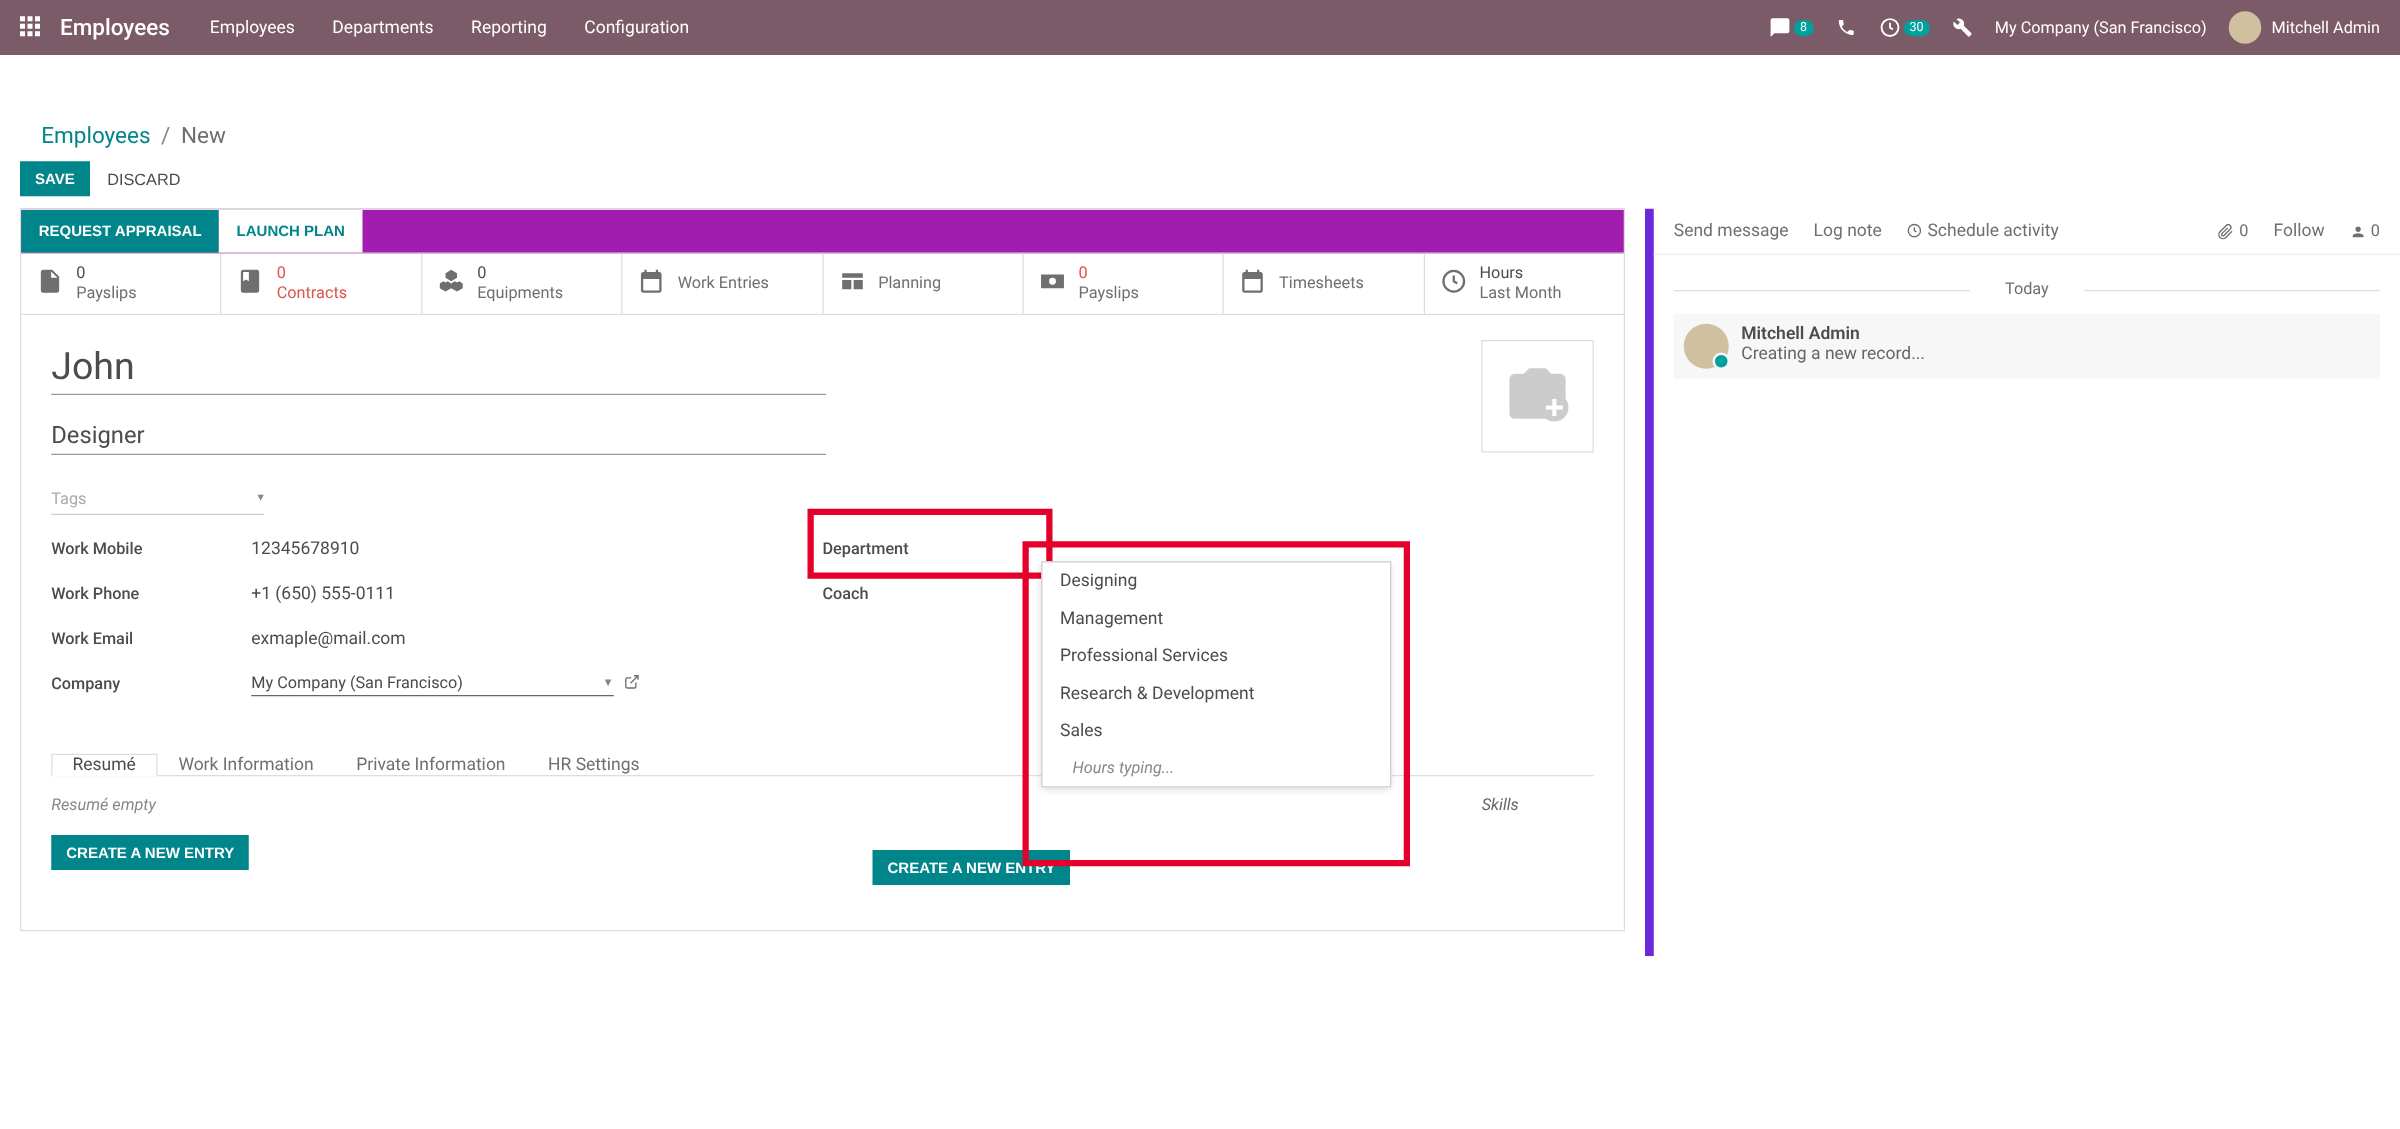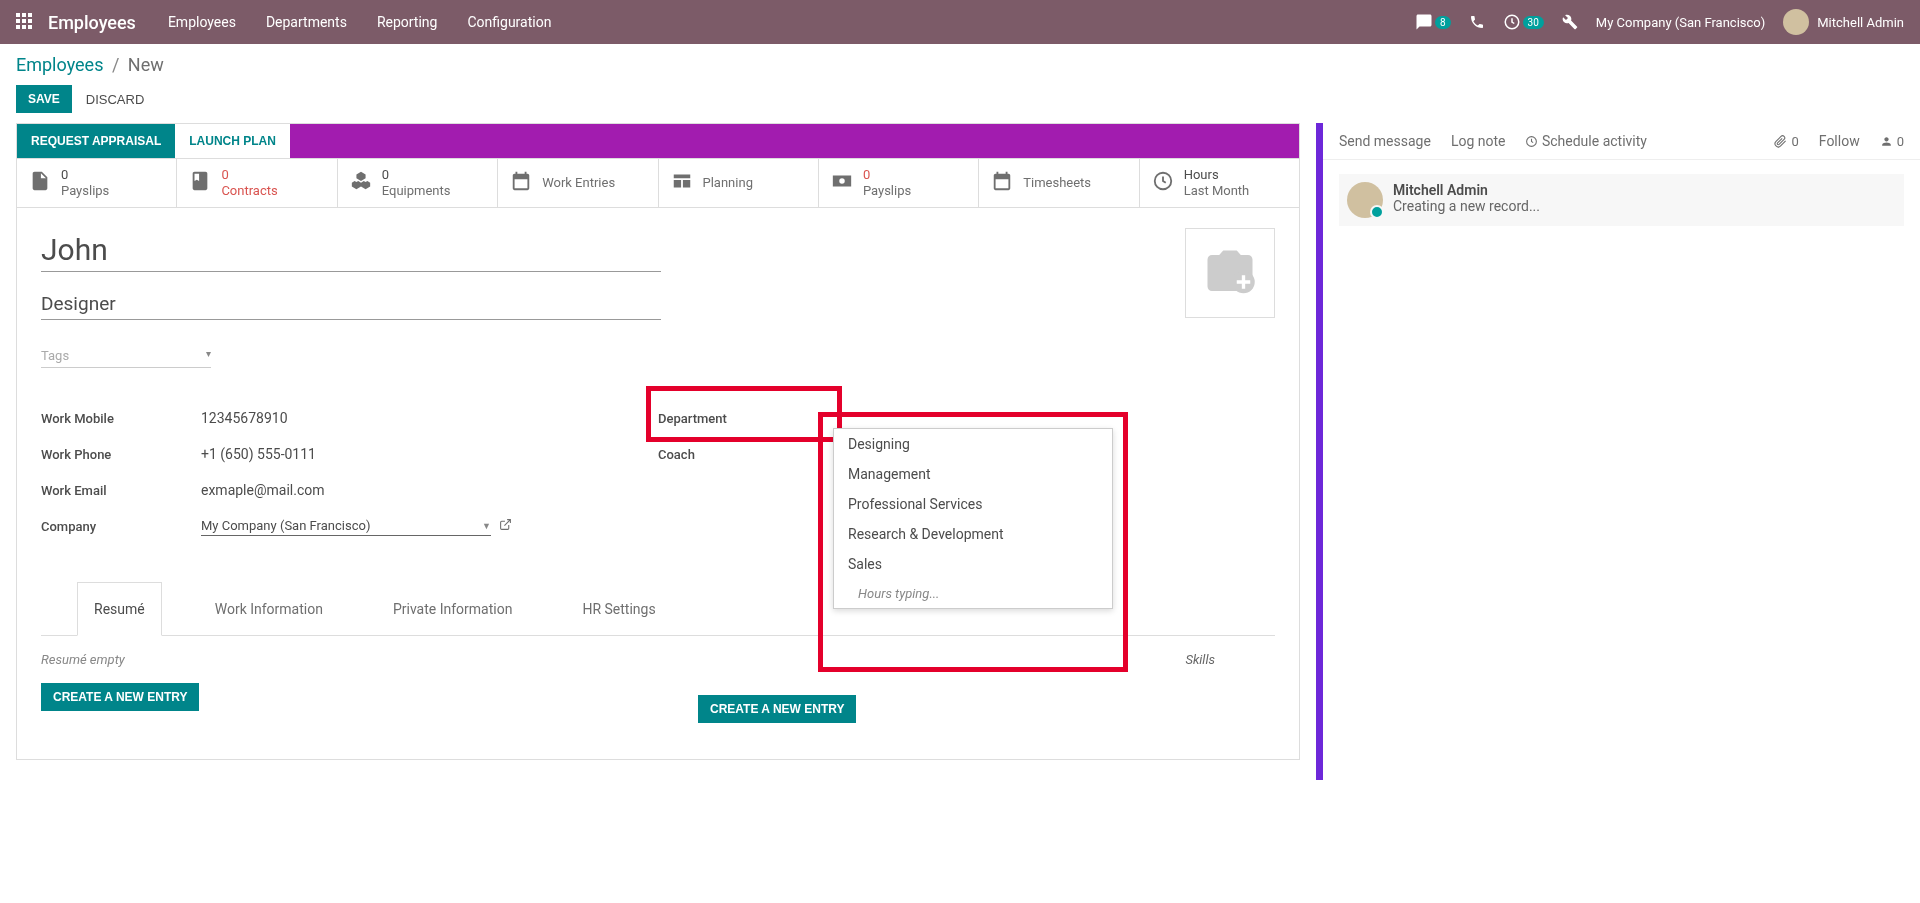--- a/index.html
+++ b/index.html
@@ -13,21 +13,21 @@
 .topnav .menu { display: flex; gap: 30px; }
 .topnav .menu a { color: #fff; text-decoration: none; font-size: 14px; cursor:pointer; }
 .topnav .spacer { flex: 1; }
 .topnav .right { display: flex; align-items: center; gap: 18px; }
 .topnav .icon-btn { color:#fff; cursor:pointer; position:relative; display:flex; align-items:center; }
 .badge { background:#00A09D; color:#fff; font-size:10px; border-radius:8px; padding:1px 5px; margin-left:2px; }
 .avatar { width:26px; height:26px; border-radius:50%; background:#d0c0a0; margin-right:8px; display:inline-block; }
 .user { display:flex; align-items:center; cursor:pointer; }
 
 
-.crumb-row { padding: 10px 16px 6px; }
+.crumb-row { padding: 10px 33px 6px; margin-top: 44px; }
 .crumb-row .crumb { font-size: 18px; }
 .crumb-row .crumb a { color:#00858A; text-decoration:none; }
 .crumb-row .crumb .sep { color:#888; margin:0 4px; }
 .crumb-row .crumb .current { color:#6f6f6f; }
 .crumb-actions { padding: 4px 16px 10px; display:flex; align-items:center; gap:14px;}
 .btn-primary { background:#00858A; color:#fff; border:none; padding:7px 12px; font-size:12px; font-weight:600; cursor:pointer; }
 .btn-link { background:none; border:none; color:#4c4c4c; font-size:13px; cursor:pointer; }
 
 
 .main { display:flex; }
@@ -54,42 +54,42 @@
 
 .sheet { border:1px solid #ddd; border-top:none; padding:20px 24px; position:relative; }
 .name-input { font-size:30px; border:none; border-bottom:1px solid #999; width:620px; padding:4px 0; outline:none; color:#4c4c4c; }
 .job-input { font-size:19px; border:none; border-bottom:1px solid #999; width:620px; padding:4px 0; margin-top:16px; outline:none; color:#4c4c4c;}
 .tags-input { font-size:13px; border:none; border-bottom:1px solid #ccc; width:170px; padding:4px 0; margin-top:24px; color:#aaa; position:relative;}
 .tags-input::after{content:'▾'; position:absolute; right:0; color:#888; font-size:10px;}
 
 .photo-box { position:absolute; right:24px; top:20px; width:90px; height:90px; border:1px solid #ddd; display:flex; align-items:center; justify-content:center; cursor:pointer; }
 .photo-box svg { fill:#ccc; }
 
-.field-grid { display:flex; margin-top:36px; gap:0; }
+.field-grid { display:flex; margin-top:13px; gap:0; }
 .field-col { flex:1; }
 .field-row { display:flex; align-items:center; margin-bottom:8px; min-height:28px; }
 .field-row label { width:160px; font-size:13px; color:#4c4c4c; font-weight:500; }
 .field-row .fval { font-size:14px; color:#4c4c4c; }
 .field-row .m2o { border-bottom:1px solid #666; padding:2px 0; width:290px; display:flex; justify-content:space-between; align-items:center;}
 .field-row .m2o .caret { font-size:9px; color:#888; }
 .ext-link { color:#6f6f6f; margin-left:8px; cursor:pointer; font-size:13px; }
 
 
 .redbox1 { position:absolute; border:5px solid #E4002B; pointer-events:none; }
 .redbox2 { position:absolute; border:5px solid #E4002B; pointer-events:none; }
 
 
 .dropdown { position:absolute; background:#fff; border:1px solid #ccc; box-shadow:0 2px 6px rgba(0,0,0,0.15); width:280px; z-index:10; }
 .dropdown .dd-item { padding:7px 14px; font-size:14px; cursor:pointer; }
 .dropdown .dd-item.hover { background:#eee; }
 .dropdown .dd-footer { padding:7px 24px; font-style:italic; color:#888; font-size:13px; }
 
 
 .tabs { display:flex; border-bottom:1px solid #ddd; margin-top:34px; }
-.tab { padding:18px 16px; font-size:14px; cursor:pointer; color:#6f6f6f; border:1px solid transparent; border-bottom:none;margin-left:36px; }
+.tab { padding:0 16px; font-size:14px; cursor:pointer; color:#6f6f6f; border:1px solid transparent; border-bottom:none; }
 .tab.active { border:1px solid #ddd; border-bottom:1px solid #fff; margin-bottom:-1px; color:#4c4c4c; background:#fff;}
 
 .tab-content { padding:16px 0; display:flex; gap:80px; }
 .tc-col { flex:1; }
 .empty-msg { font-style:italic; color:#888; font-size:13px; margin-bottom:16px; }
 .skills-label { font-style:italic; font-size:13px; color:#666; margin-bottom:28px; text-align:right; padding-right:60px;}
 
 
 .chat-head { display:flex; align-items:center; padding:10px 16px; gap:20px; font-size:14px; color:#6f6f6f; border-bottom:1px solid #eee;}
 .chat-head .ch-link { cursor:pointer; }
@@ -360,20 +360,21 @@
       </span>
       <span class="ch-link">Follow</span>
       <span class="ch-count">
         <svg width="13" height="13" viewBox="0 0 24 24" fill="#6f6f6f">
             <path d="M12 12c2.2 0 4-1.8 4-4s-1.8-4-4-4-4 1.8-4 4 1.8 4 4 4zm0 2c-2.7 0-8 1.3-8 4v2h16v-2c0-2.7-5.3-4-8-4z"></path>
           </svg>
         <span>0</span>
       </span>
     </div>
     <div class="chat-body">
+      <div class="chat-sep">Today</div>
       <div class="msg">
         <div class="mav"></div>
         <div class="mtext">
           <div class="mname">Mitchell Admin</div>
           <div class="mbody">Creating a new record...</div>
         </div>
       </div>
     </div>
   </div>
 </div>

